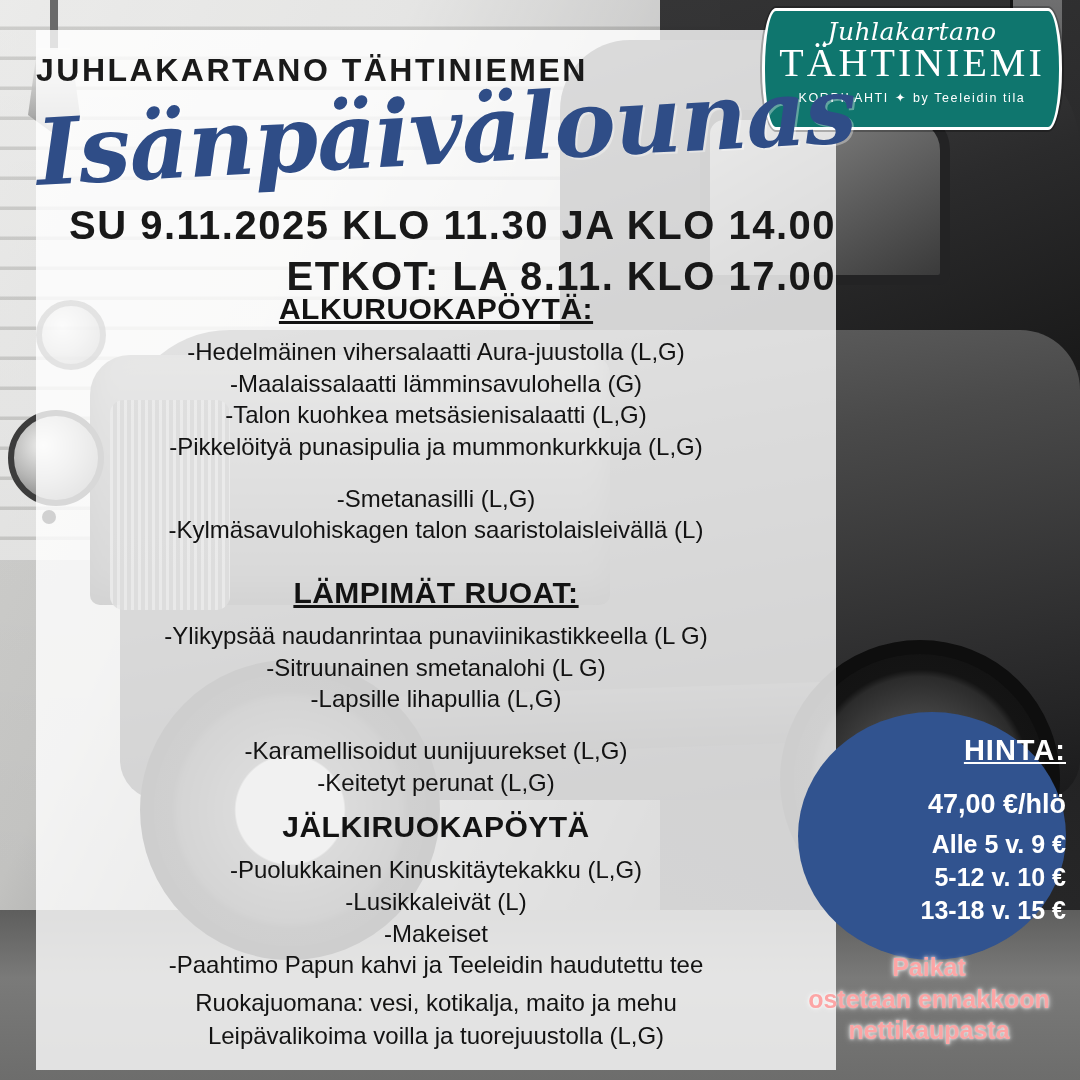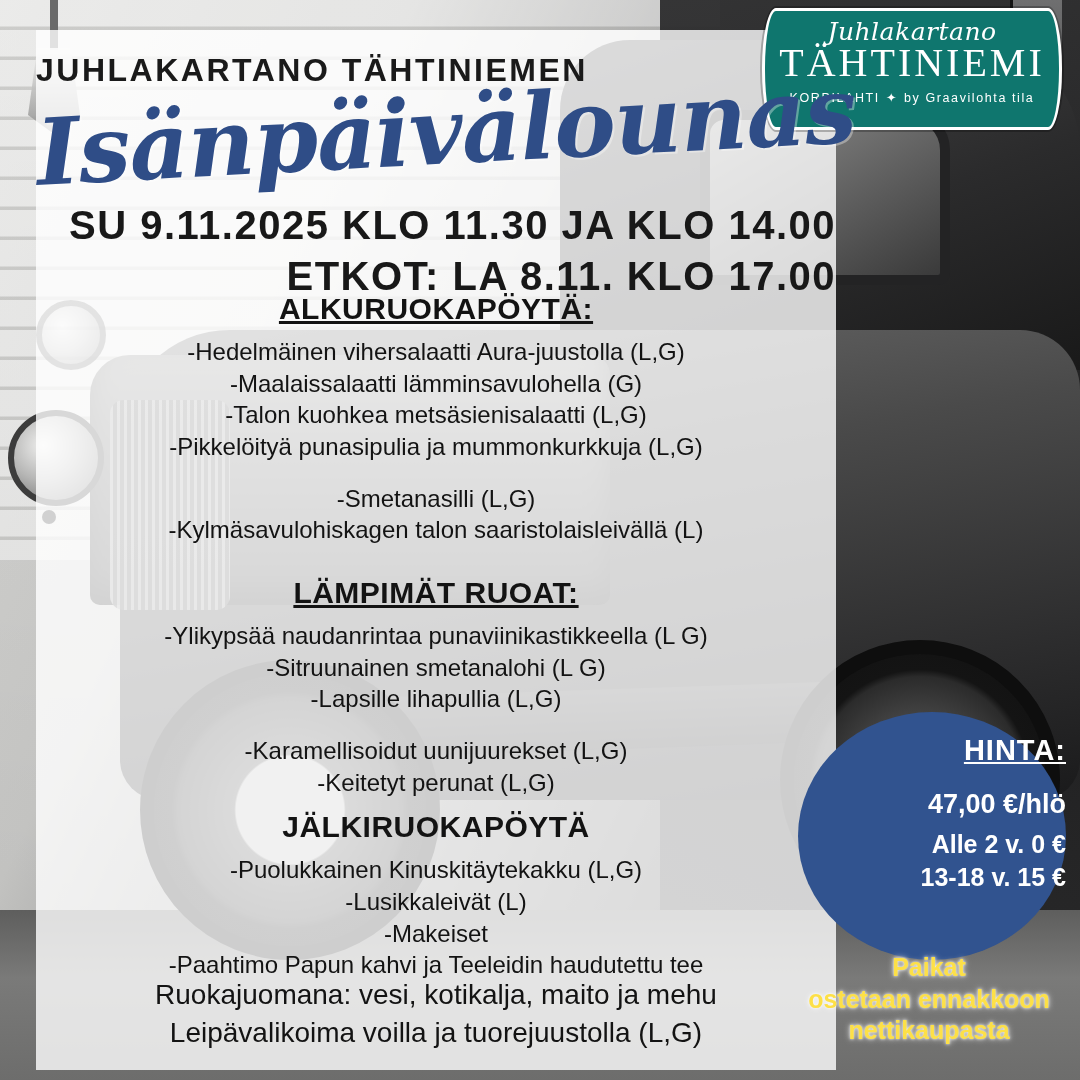--- a/index.html
+++ b/index.html
@@ -215,21 +215,21 @@
     line-height: 1.32;
   }
   .gap { height: 20px; }
   .gap-sm { height: 12px; }
   .gap-lg { height: 30px; }
 
   .footer-note {
     position: absolute;
     left: 36px; bottom: 28px; width: 800px;
     text-align: center;
-    font-size: 28px;
+    font-size: 24px;
     line-height: 1.35;
     color: #131313;
   }
 
   
   .price-circle {
     position: absolute;
     right: 14px; top: 712px;
     width: 268px; height: 248px;
     border-radius: 50%;
@@ -246,21 +246,21 @@
   .price-line.tight { margin-top: 4px; }
 
   .booking {
     position: absolute;
     right: 6px; bottom: 34px;
     width: 290px;
     text-align: center;
     font-size: 25px;
     font-weight: 700;
     line-height: 1.25;
-    color: #fde047;
+    color: #fca5a5;
     text-shadow: 0 0 6px rgba(255,255,255,.8), 0 0 3px rgba(255,255,255,.9);
   }
 </style>
 </head>
 <body>
 
 <div id="poster">
 
   <div class="bg">
     <div class="siding"></div>
@@ -281,21 +281,21 @@
     <div class="wheel rear"></div>
     <div class="bg-dot"></div>
   </div>
 
   <div class="panel"></div>
 
   <div class="logo">
     <div class="logo-script">Juhlakartano</div>
     <div class="logo-main">TÄHTINIEMI</div>
     <div class="logo-sub">
-      <span>KORPILAHTI</span><span class="star">✦</span><span>by Graavilohta tila</span>
+      <span>KORPILAHTI</span><span class="star">✦</span><span>by Teeleidin tila</span>
     </div>
   </div>
 
   <div class="head-small">JUHLAKARTANO TÄHTINIEMEN</div>
   <div class="head-script">Isänpäivälounas</div>
   <div class="head-dates">
     <div>SU 9.11.2025 KLO 11.30 JA KLO 14.00</div>
     <div>ETKOT: LA 8.11. KLO 17.00</div>
   </div>
 
@@ -330,21 +330,22 @@
   </div>
 
   <div class="footer-note">
     <div>Ruokajuomana: vesi, kotikalja, maito ja mehu</div>
     <div>Leipävalikoima voilla ja tuorejuustolla (L,G)</div>
   </div>
 
   <div class="price-circle">
     <div class="price-title">HINTA:</div>
     <div class="price-main">47,00 €/hlö</div>
-    <div class="price-line">Alle 2 v. 0 €</div>
+    <div class="price-line">Alle 5 v. 9 €</div>
+    <div class="price-line tight">5-12 v. 10 €</div>
     <div class="price-line tight">13-18 v. 15 €</div>
   </div>
 
   <div class="booking">
     <div>Paikat</div>
     <div>ostetaan ennakkoon</div>
     <div>nettikaupasta</div>
   </div>
 
 </div>

